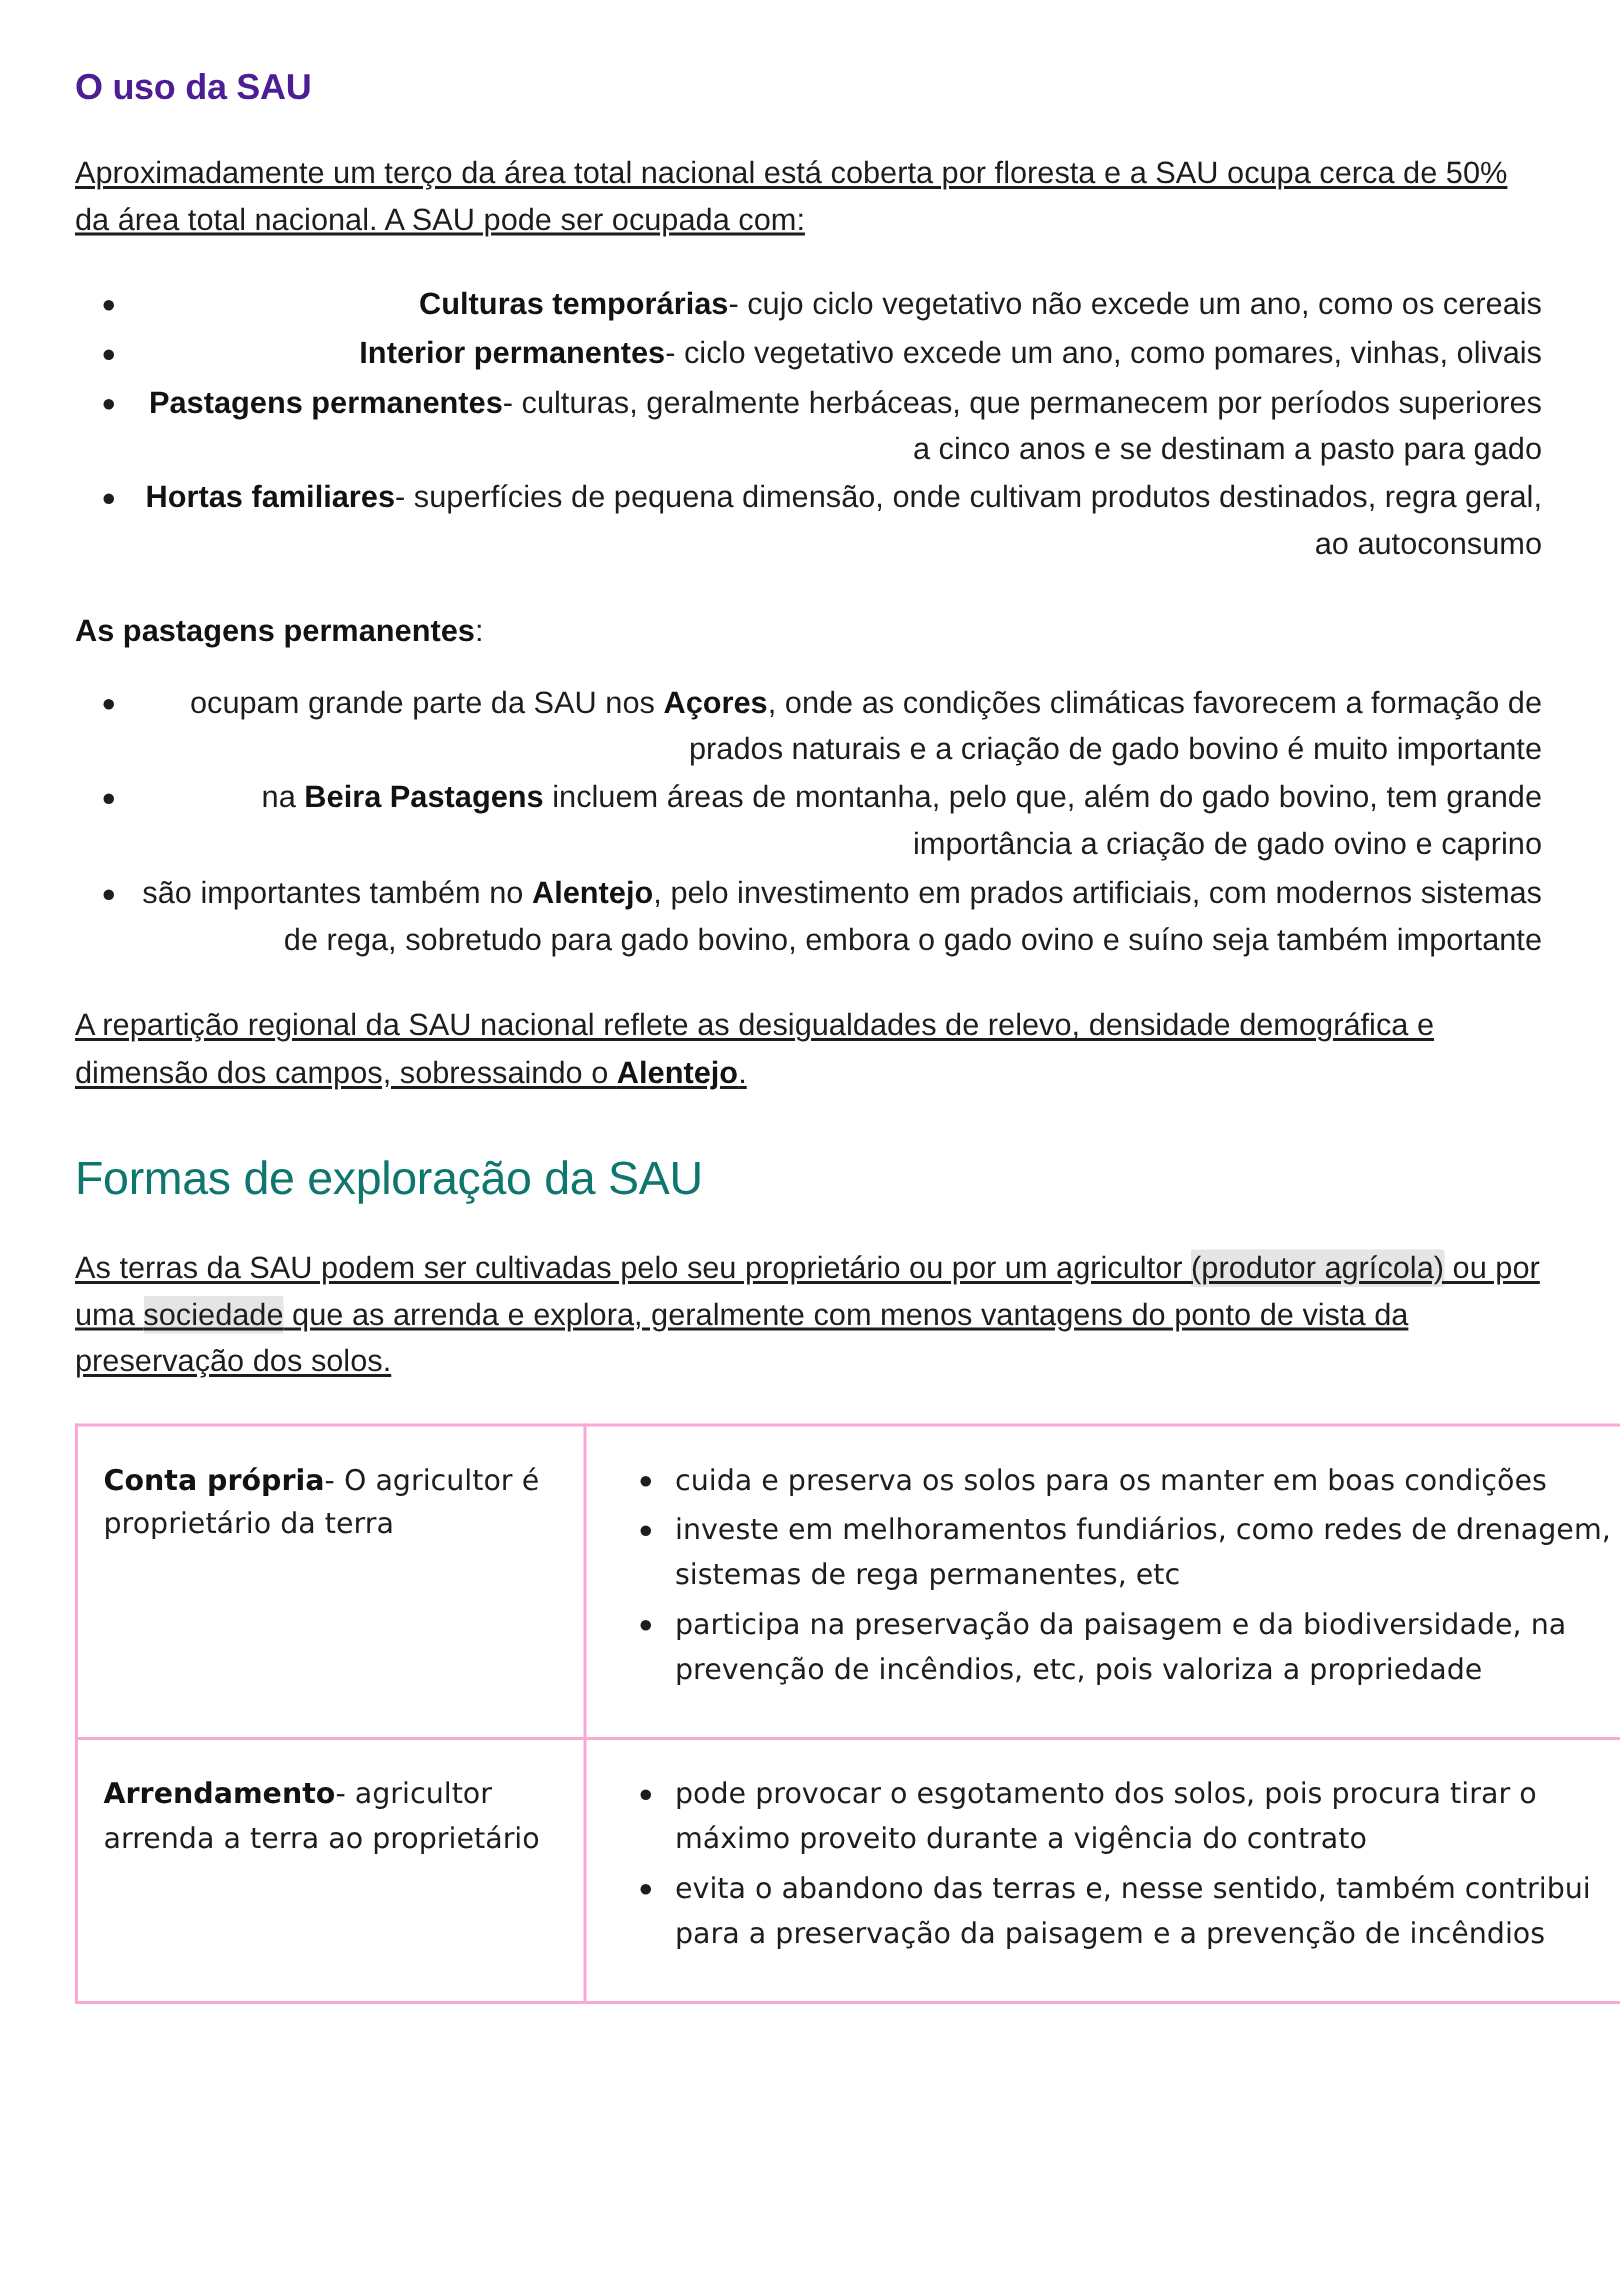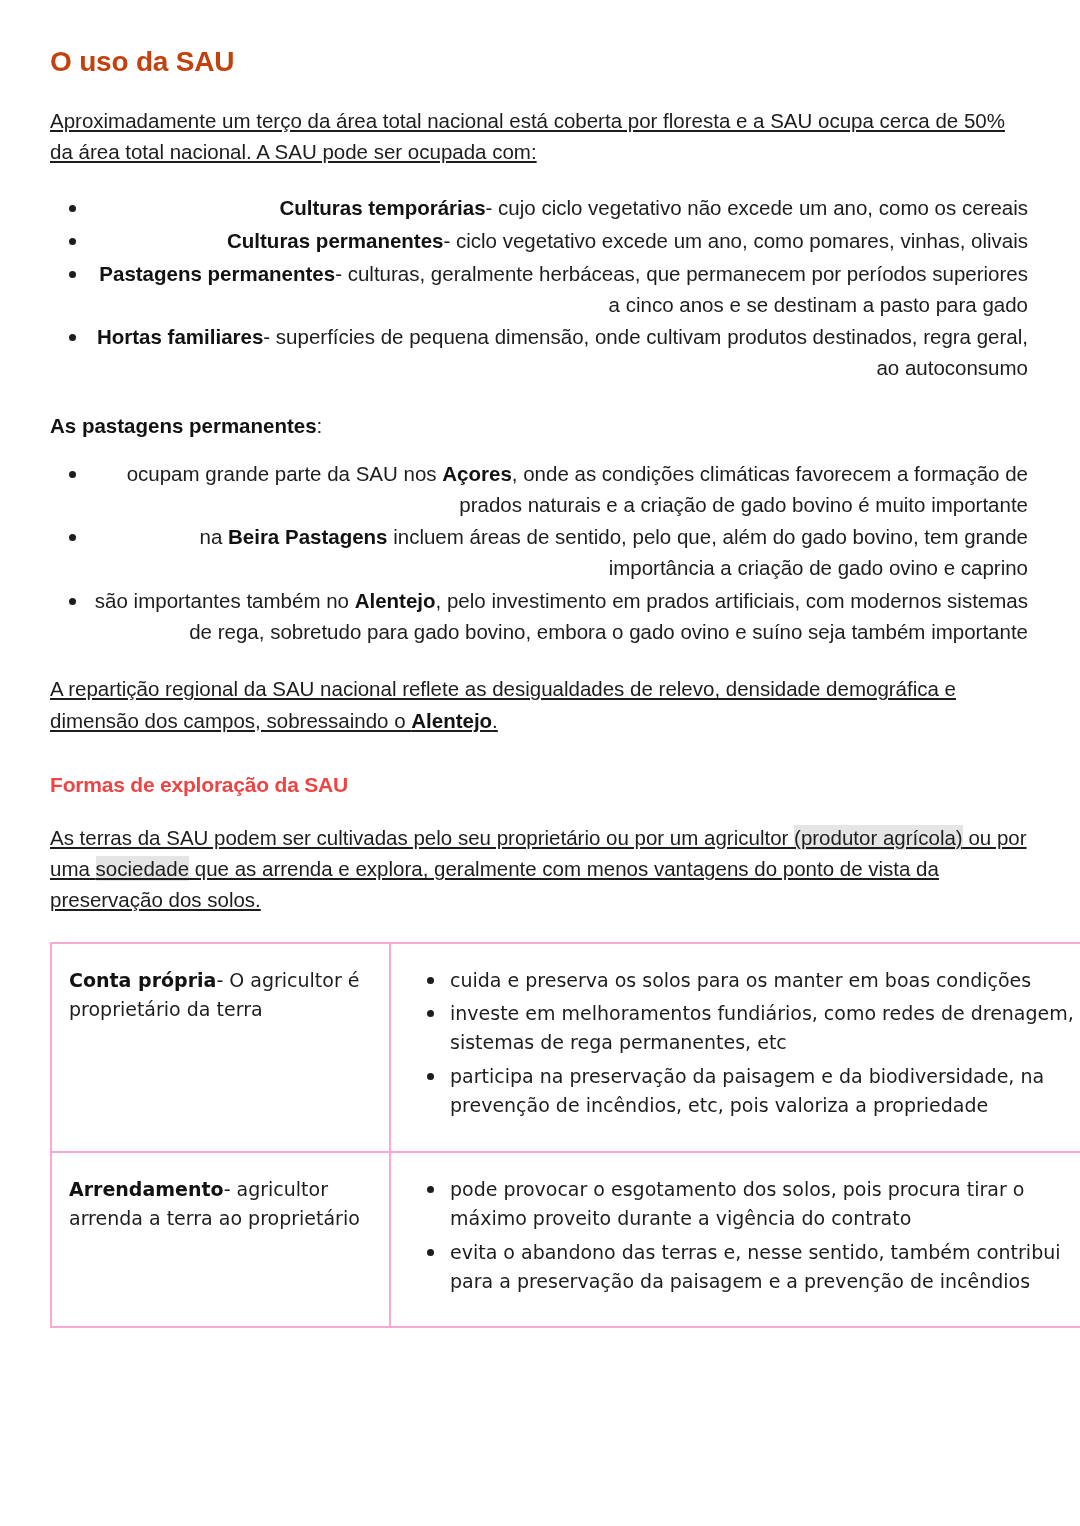--- a/index.html
+++ b/index.html
@@ -19,34 +19,34 @@
     position: relative;
     width: 1080px;
     height: 1526px;
     box-sizing: border-box;
     padding: 44px 52px 0 50px;
     background: #ffffff;
     overflow: hidden;
   }
 
   h1.doc-heading {
-    font-size: 28px;
+    font-size: 24px;
     font-weight: bold;
     letter-spacing: -0.2px;
     line-height: 1.25;
     margin: 0 0 26px 0;
-    color: #c2410c;
+    color: #4c1d95;
   }
   h2.doc-heading-2 {
-    font-size: 21px;
-    font-weight: bold;
+    font-size: 31px;
+    font-weight: normal;
     letter-spacing: -0.2px;
     line-height: 1.25;
     margin: 36px 0 24px 0;
-    color: #ef4444;
+    color: #0f766e;
   }
 
   p.body-para {
     font-size: 20.5px;
     line-height: 1.52;
     margin: 0 0 26px 0;
     color: #1d1d1d;
     text-decoration: underline;
   }
   p.lead-in {
@@ -137,30 +137,30 @@
 <body>
 
 <div class="page">
 
   <h1 class="doc-heading">O uso da SAU</h1>
 
   <p class="body-para">Aproximadamente um terço da área total nacional está coberta por floresta e a SAU ocupa cerca de 50% da área total nacional. A SAU pode ser ocupada com:</p>
 
   <ul class="doc-list">
     <li><b>Culturas temporárias</b><span>- cujo ciclo vegetativo não excede um ano, como os cereais</span></li>
-    <li><b>Culturas permanentes</b><span>- ciclo vegetativo excede um ano, como pomares, vinhas, olivais</span></li>
+    <li><b>Interior permanentes</b><span>- ciclo vegetativo excede um ano, como pomares, vinhas, olivais</span></li>
     <li><b>Pastagens permanentes</b><span>- culturas, geralmente herbáceas, que permanecem por períodos superiores a cinco anos e se destinam a pasto para gado</span></li>
     <li><b>Hortas familiares</b><span>- superfícies de pequena dimensão, onde cultivam produtos destinados, regra geral, ao autoconsumo</span></li>
   </ul>
 
   <p class="lead-in"><b>As pastagens permanentes</b><span>:</span></p>
 
   <ul class="doc-list">
     <li><span>ocupam grande parte da SAU nos </span><b>Açores</b><span>, onde as condições climáticas favorecem a formação de prados naturais e a criação de gado bovino é muito importante</span></li>
-    <li><span>na </span><b>Beira Pastagens</b><span> incluem áreas de sentido, pelo que, além do gado bovino, tem grande importância a criação de gado ovino e caprino</span></li>
+    <li><span>na </span><b>Beira Pastagens</b><span> incluem áreas de montanha, pelo que, além do gado bovino, tem grande importância a criação de gado ovino e caprino</span></li>
     <li><span>são importantes também no </span><b>Alentejo</b><span>, pelo investimento em prados artificiais, com modernos sistemas de rega, sobretudo para gado bovino, embora o gado ovino e suíno seja também importante</span></li>
   </ul>
 
   <p class="body-para"><span>A repartição regional da SAU nacional reflete as desigualdades de relevo, densidade demográfica e dimensão dos campos, sobressaindo o </span><b>Alentejo</b><span>.</span></p>
 
   <h2 class="doc-heading-2">Formas de exploração da SAU</h2>
 
   <p class="body-para"><span>As terras da SAU podem ser cultivadas pelo seu proprietário ou por um agricultor </span><mark class="hl">(produtor agrícola)</mark><span> ou por uma </span><mark class="hl">sociedade</mark><span> que as arrenda e explora, geralmente com menos vantagens do ponto de vista da preservação dos solos.</span></p>
 
   <table class="info-table">

